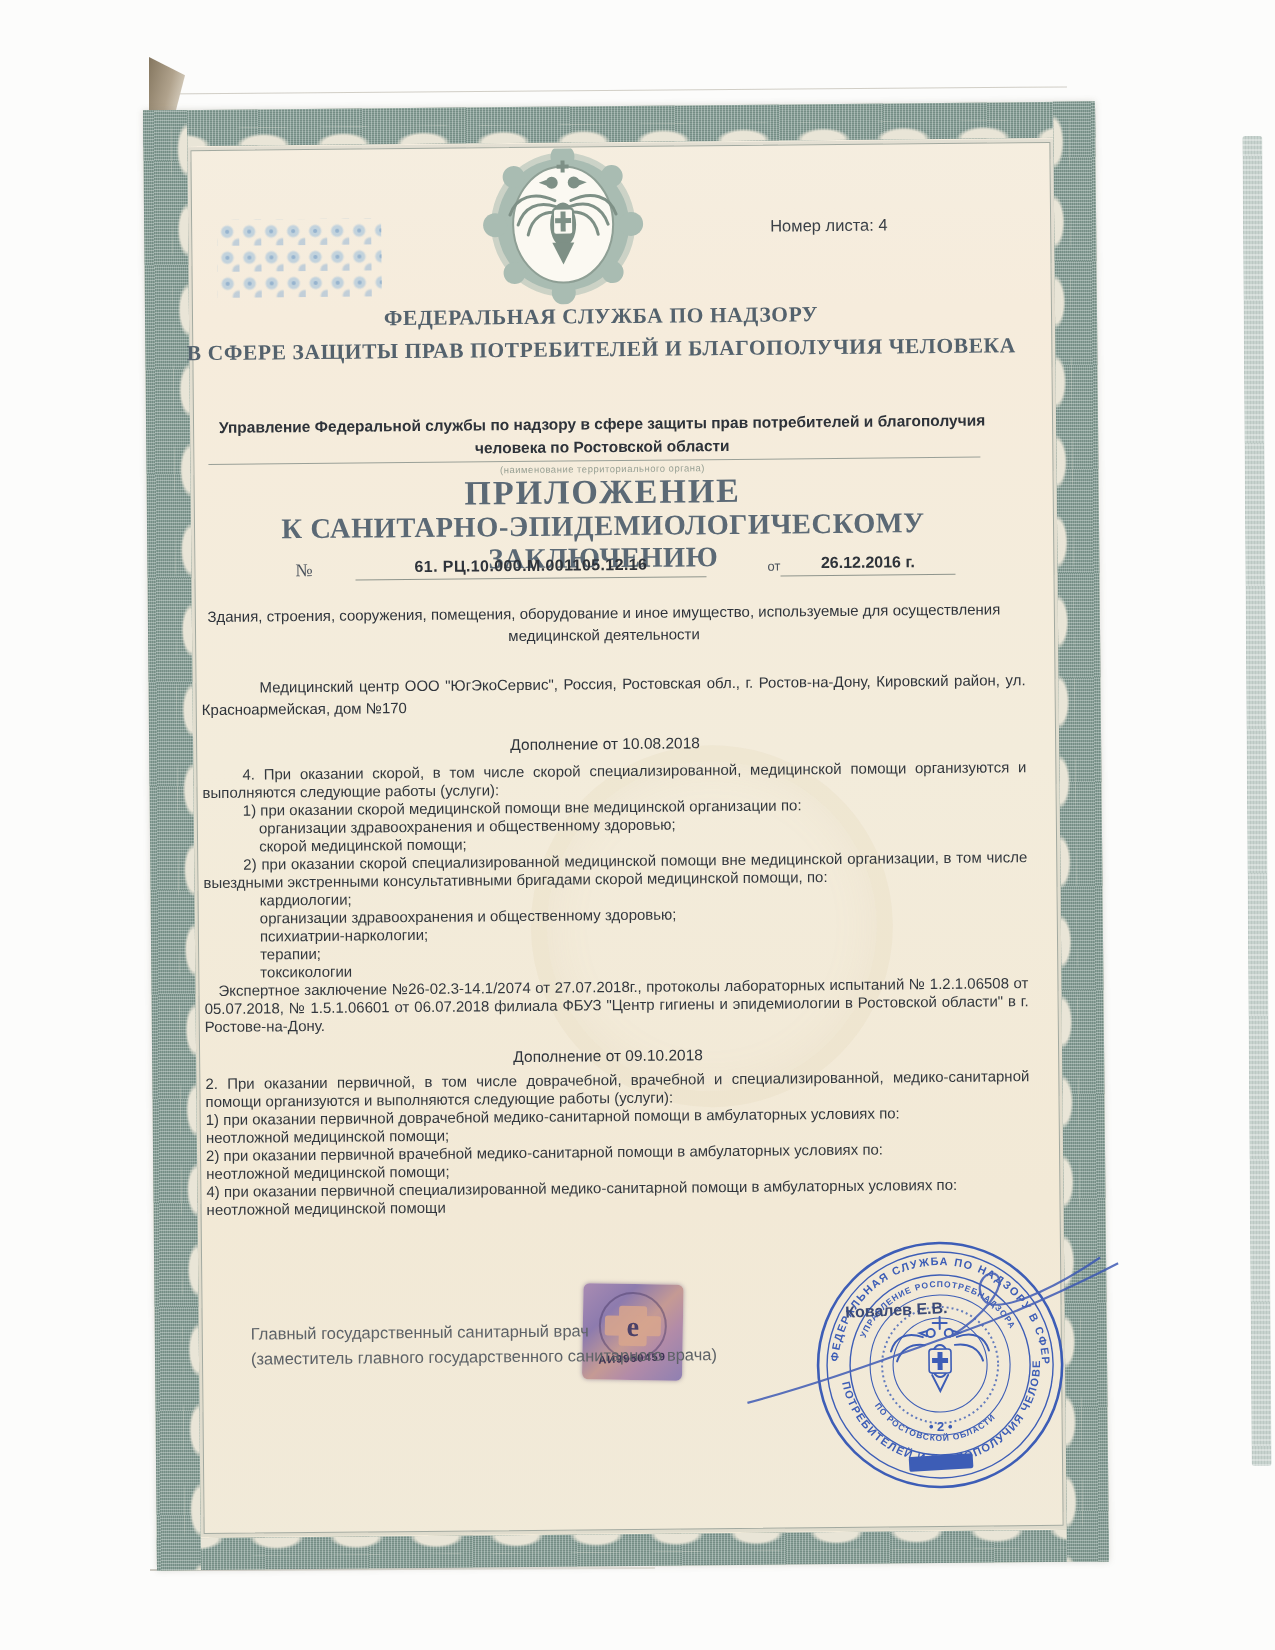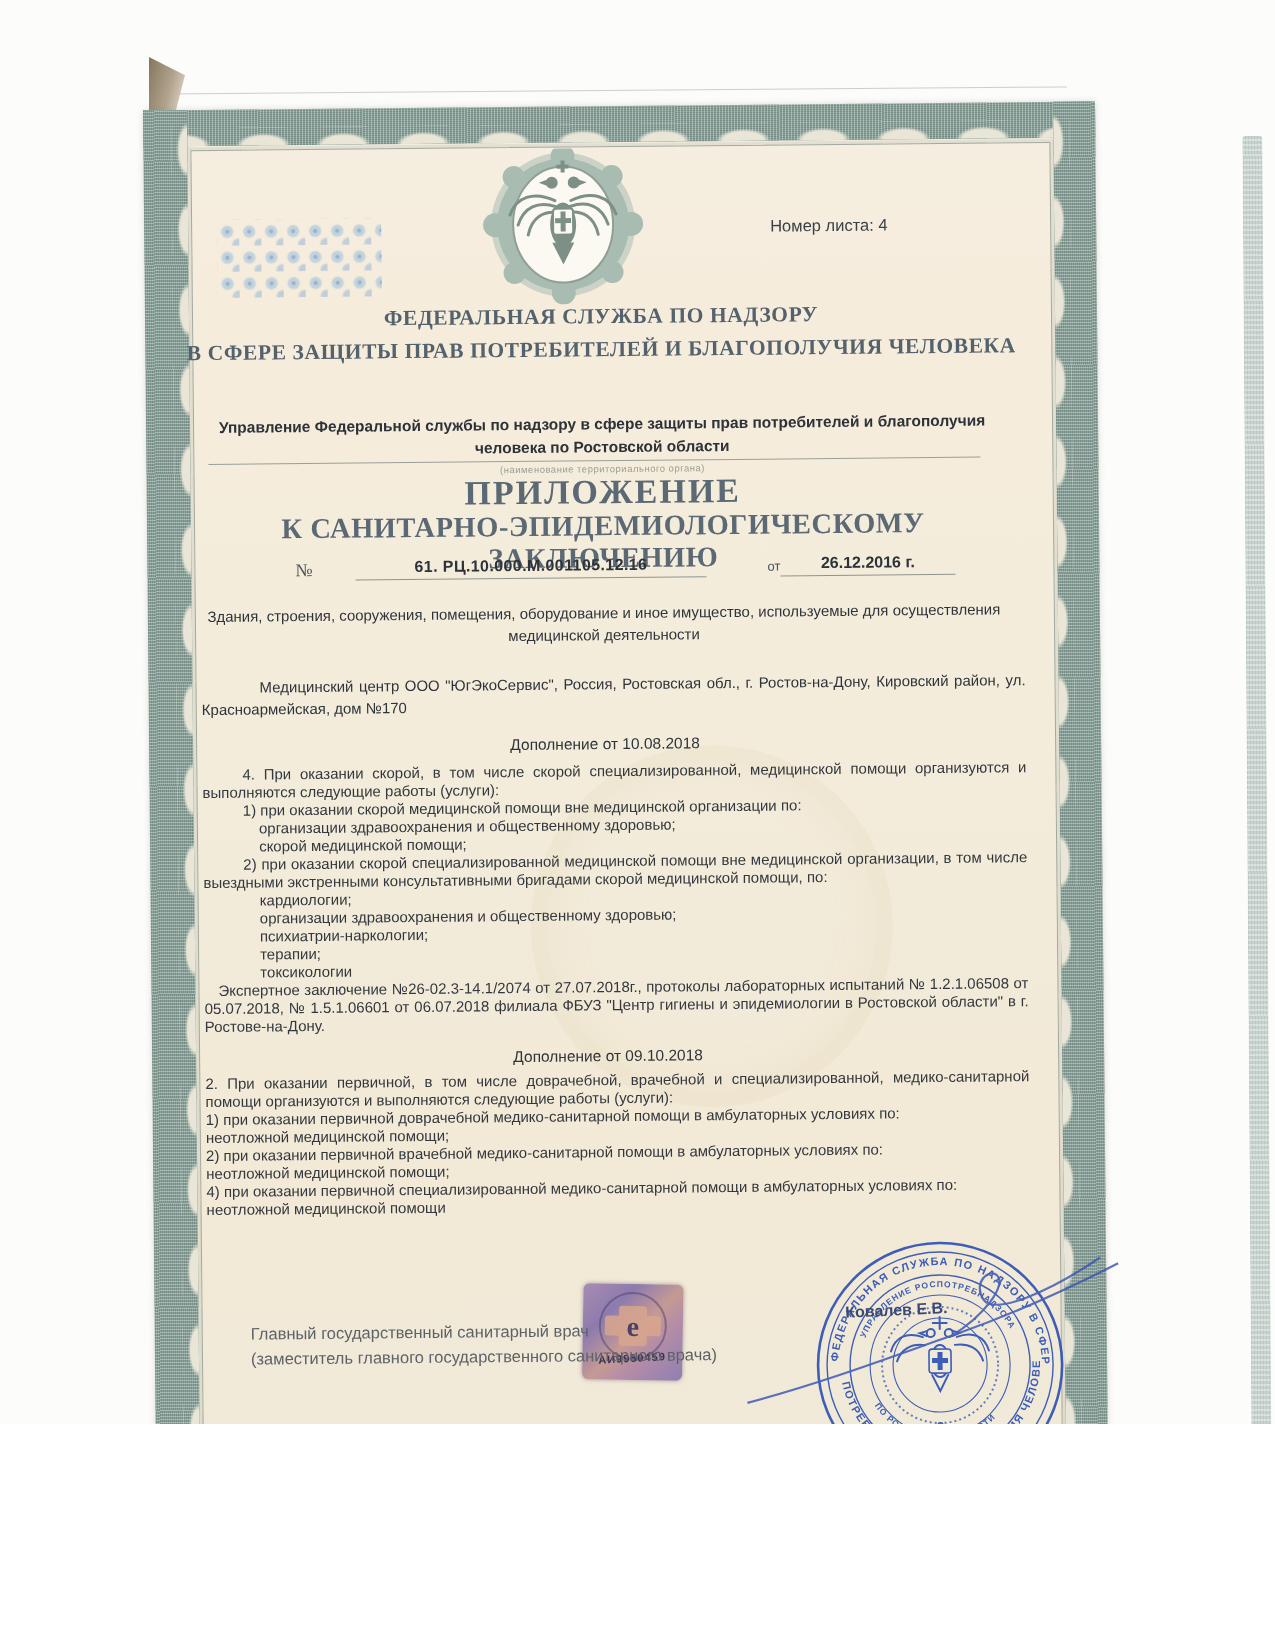--- a/index.html
+++ b/index.html
@@ -1,16 +1,16 @@
 <!DOCTYPE html>
 <html><head>
 <meta charset="utf-8">
 <style>
   html,body{margin:0;padding:0;background:#ffffff;}
-  .page{position:relative;width:1275px;height:1424px;margin:0 auto;background:#fcfcfb;overflow:hidden;
+  .page{position:relative;width:1275px;height:1650px;margin:0 auto;background:#fcfcfb;overflow:hidden;
         font-family:"Liberation Sans",sans-serif;}
   
   .fold-line{position:absolute;height:1px;background:#c9c5bc;opacity:.85;}
   .fold-line.l1{left:162px;top:90px;width:905px;transform:rotate(-0.45deg);}
   .fold-line.l2{left:158px;top:107px;width:915px;transform:rotate(-0.5deg);opacity:.55;}
   .corner-fold{position:absolute;left:149px;top:57px;width:36px;height:102px;
         background:linear-gradient(105deg,#84765f 0%,#b0a28c 45%,#e7e1d4 82%);
         clip-path:polygon(0 0,100% 18%,40% 100%,0 66%);}
   .side-strip{position:absolute;left:1247px;top:136px;width:20px;height:1330px;opacity:.5;
         background-color:#94aba3;

